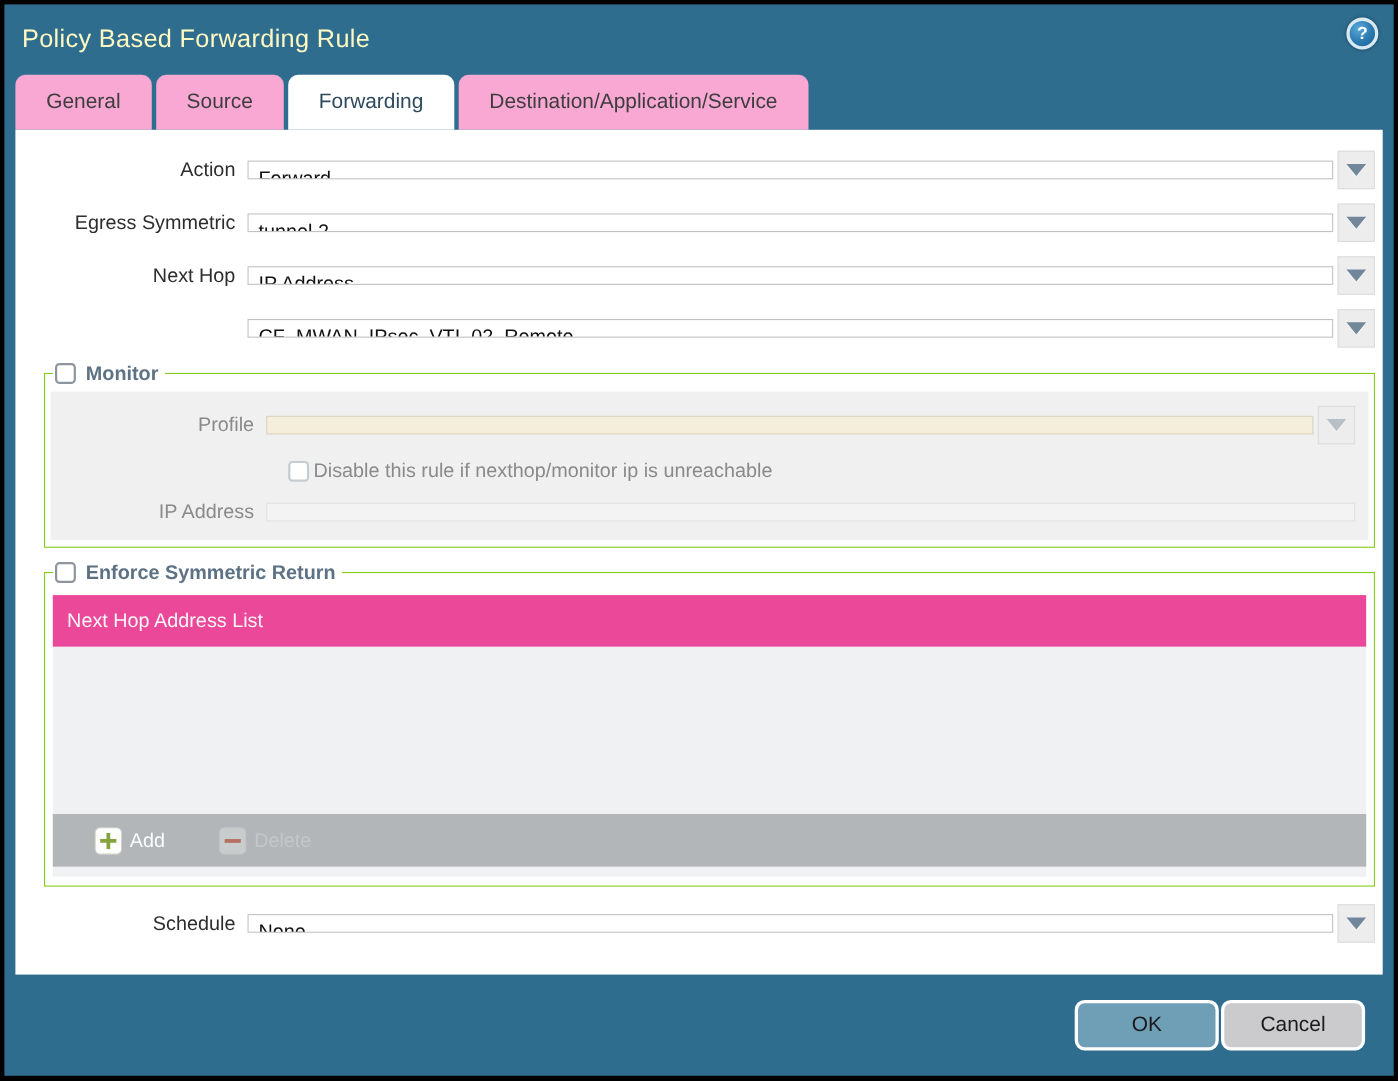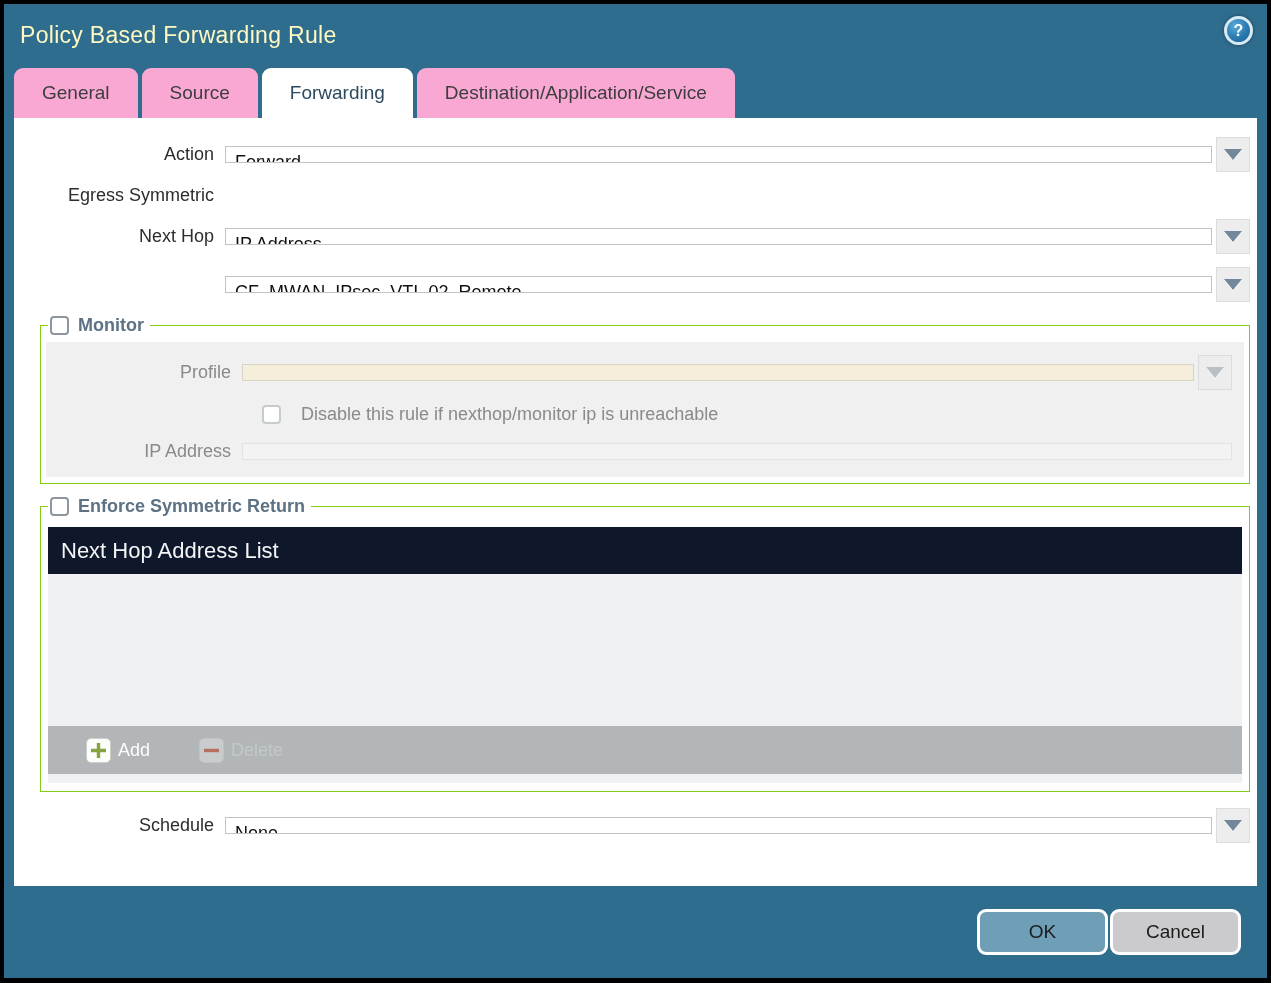--- a/index.html
+++ b/index.html
@@ -116,29 +116,29 @@
   .cb.dim{border-color:#c5cbcf;}
   .panel{
     background:#f0f0f0;
     padding:13px 0 15px 0;
   }
   .panel .flabel{width:180px;flex:0 0 180px;color:#8a8a8a;margin-left:16px;}
   .panel .form-row{margin-right:12px;}
   .field.cream{background:#f5eedb;border-color:#d9d4c2;}
   .field.disabled{background:#f3f3f3;border-color:#e2e2e2;}
   .cbrow{
-    display:flex;align-items:center;gap:20px;
+    display:flex;align-items:center;gap:4px;
     margin:14px 0 16px 216px;
   }
   .cbrow .cbtext{font-size:18px;color:#8a8a8a;}
   
   .nhtable{margin:4px 2px 2px 2px;}
   .nh-head{
-    background:#0f172a;color:#f4f5f6;
-    font-size:22px;height:47px;line-height:47px;
+    background:#ec4899;color:#f4f5f6;
+    font-size:18px;height:47px;line-height:47px;
     padding:0 13px;
   }
   .nh-body{height:152px;background:#f0f1f2;}
   .nh-foot{
     background:#b2b6b9;height:48px;
     display:flex;align-items:center;gap:22px;
     padding:0 11px;
   }
   .nh-strip{height:9px;background:#f0f1f2;}
   .tbtn{display:flex;align-items:center;gap:7px;cursor:pointer;padding-left:27px;}
@@ -193,20 +193,26 @@
       <div class="combo">
         <div class="field">Forward</div>
         <div class="ddbtn">
             <span class="tri"></span>
           </div>
       </div>
     </div>
 
     <div class="form-row">
       <div class="flabel">Egress Symmetric</div>
+      <div class="combo">
+        <div class="field">tunnel.2</div>
+        <div class="ddbtn">
+            <span class="tri"></span>
+          </div>
+      </div>
     </div>
 
     <div class="form-row">
       <div class="flabel">Next Hop</div>
       <div class="combo">
         <div class="field">IP Address</div>
         <div class="ddbtn">
             <span class="tri"></span>
           </div>
       </div>

